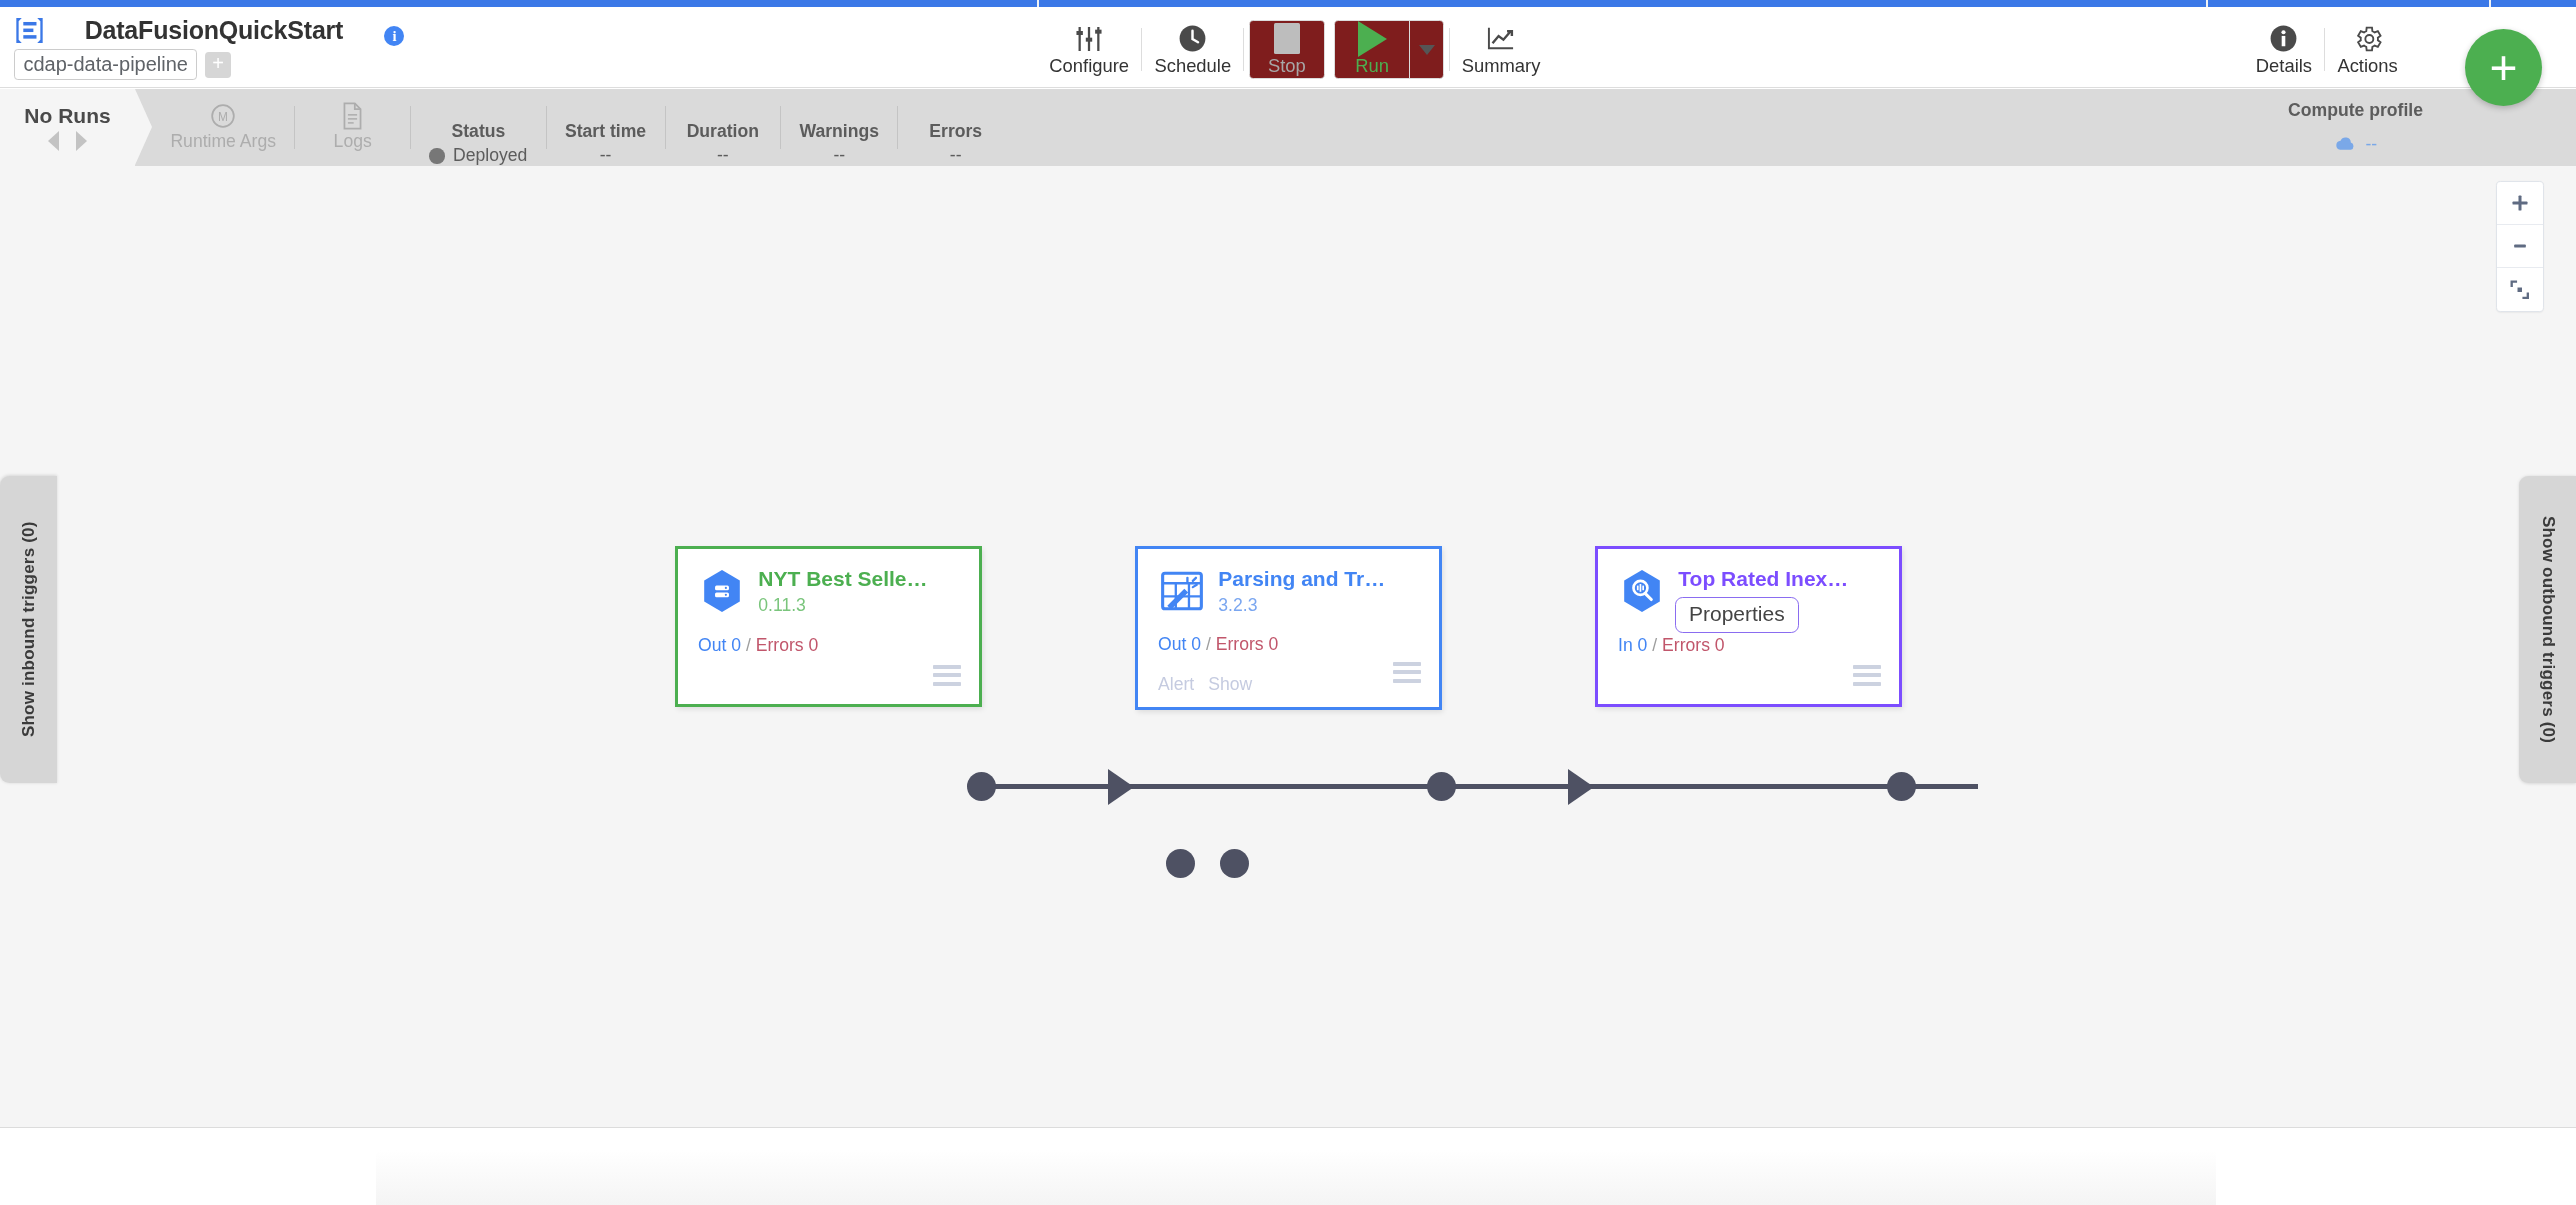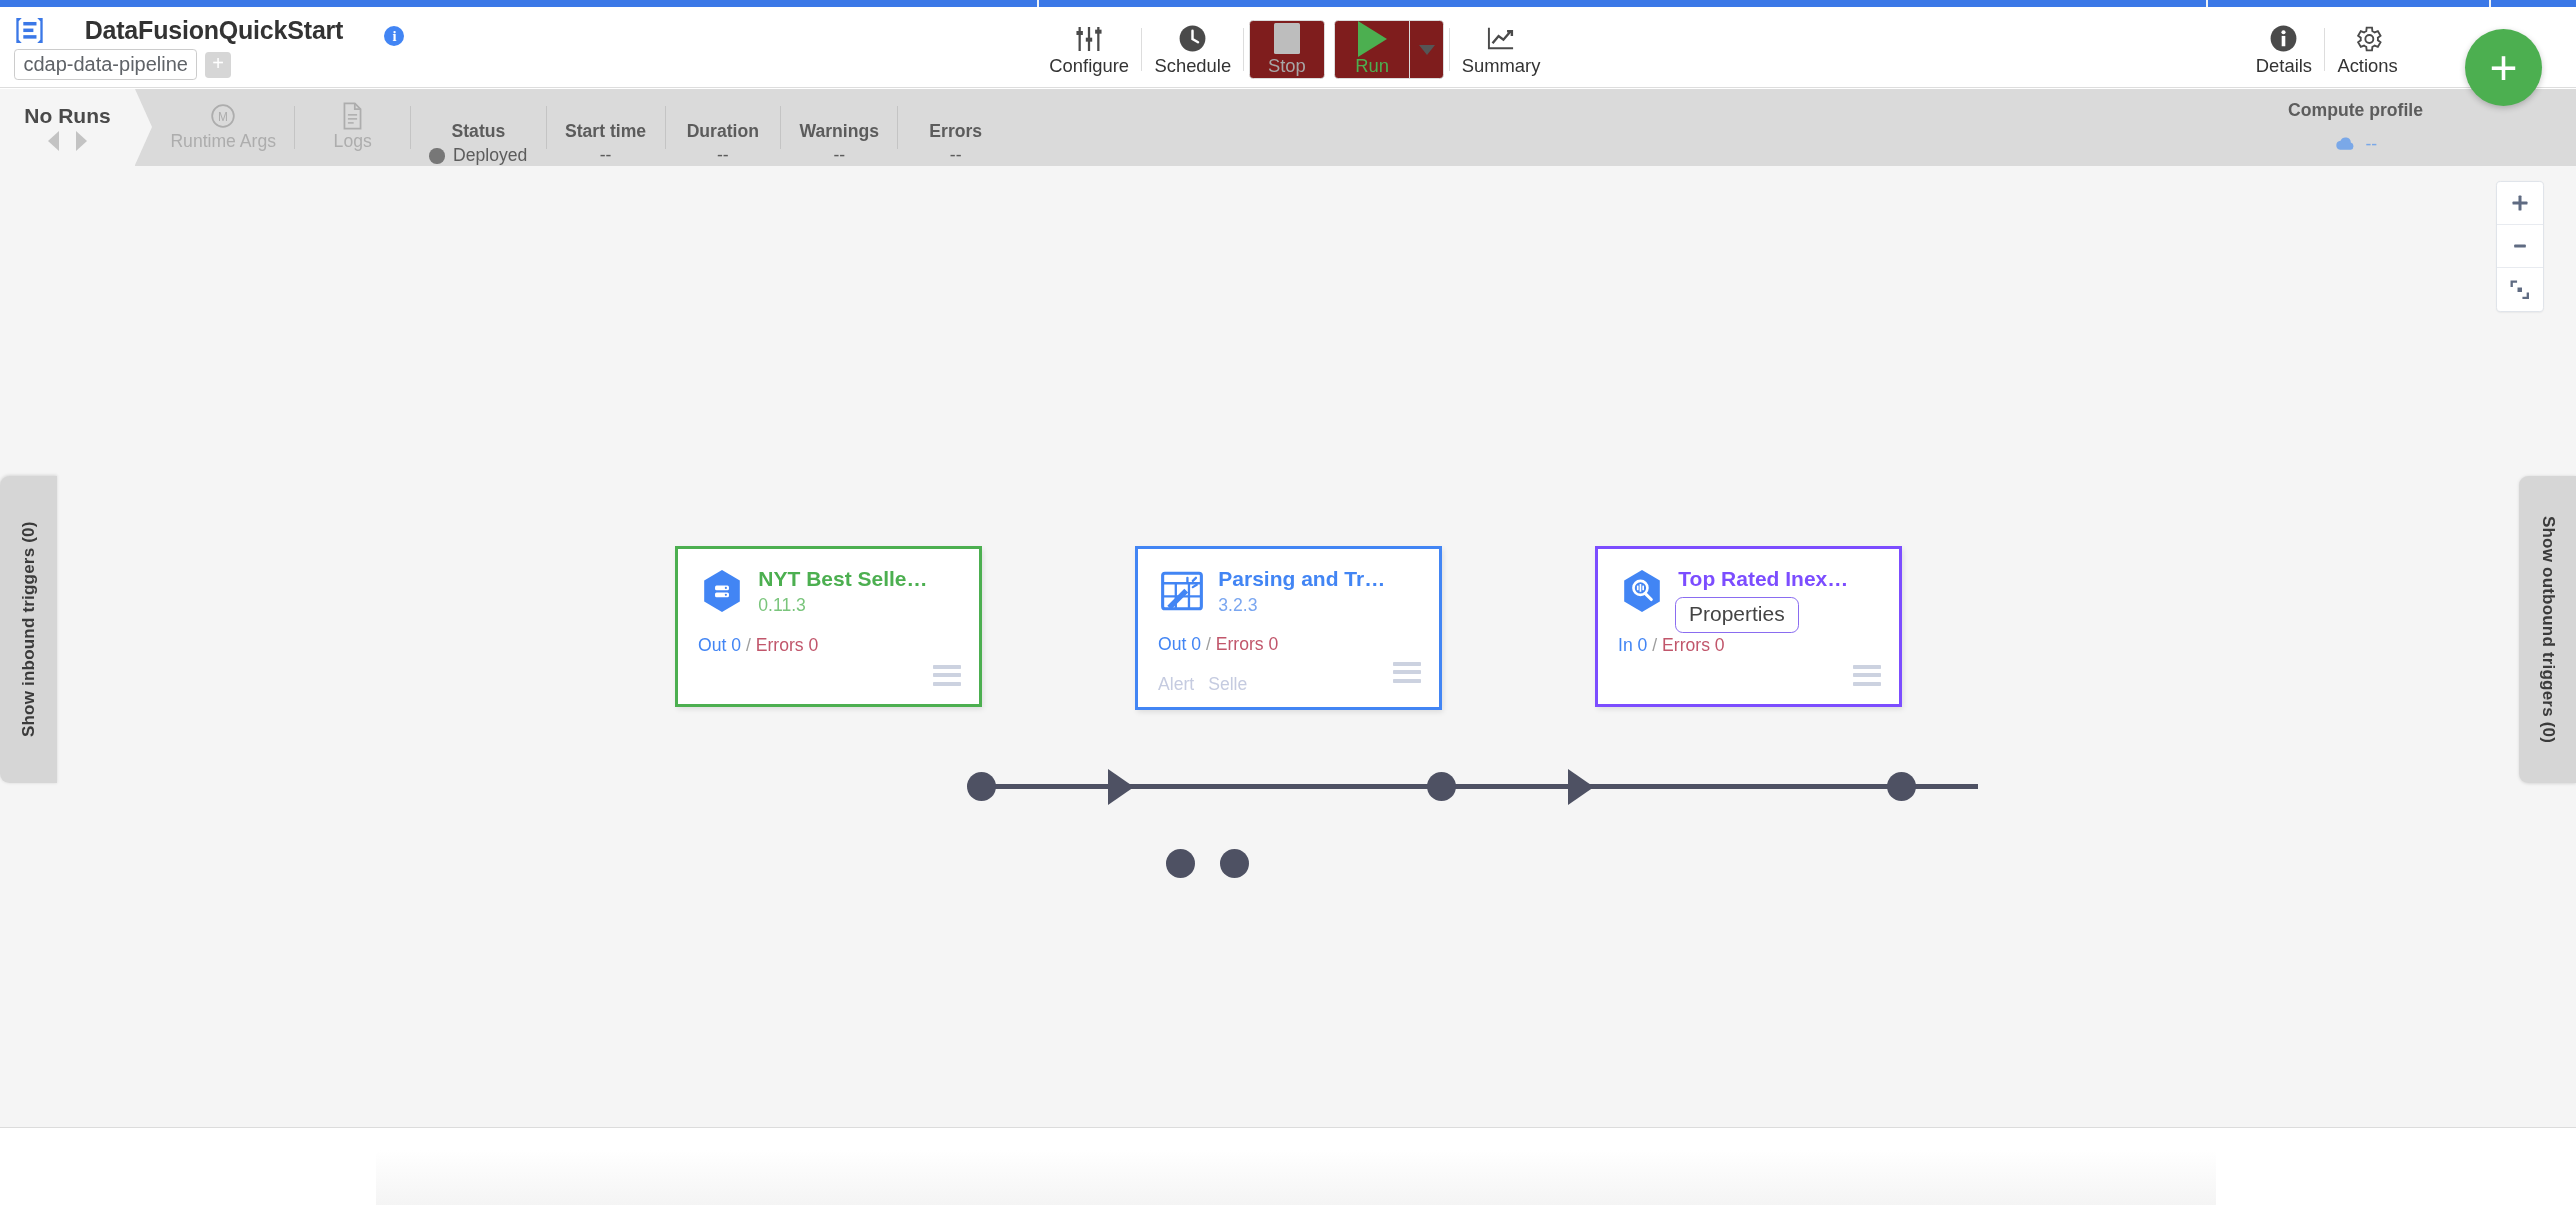--- a/index.html
+++ b/index.html
@@ -513,21 +513,21 @@
       <span>
         <div class="node-name">Parsing and Tr…</div>
         <div class="node-ver">3.2.3</div>
       </span>
     </div>
     <div class="node-metrics" style="bottom:52px">
       <span class="m-out">Out 0</span><span class="m-sep"> / </span><span class="m-err">Errors 0</span>
     </div>
     <div class="node-ports" style="bottom:12.3px">
       <span>Alert</span>
-      <span>Selle</span>
+      <span>Show</span>
     </div>
     <div class="hamburger" style="bottom:24.5px">
         <i></i>
         <i></i>
         <i></i>
       </div>
   </div>
   <div class="port" style="left:1427px; top:606px;"></div>
   <div class="port" style="left:1166px; top:683px;"></div>
   <div class="port" style="left:1220px; top:683px;"></div>

